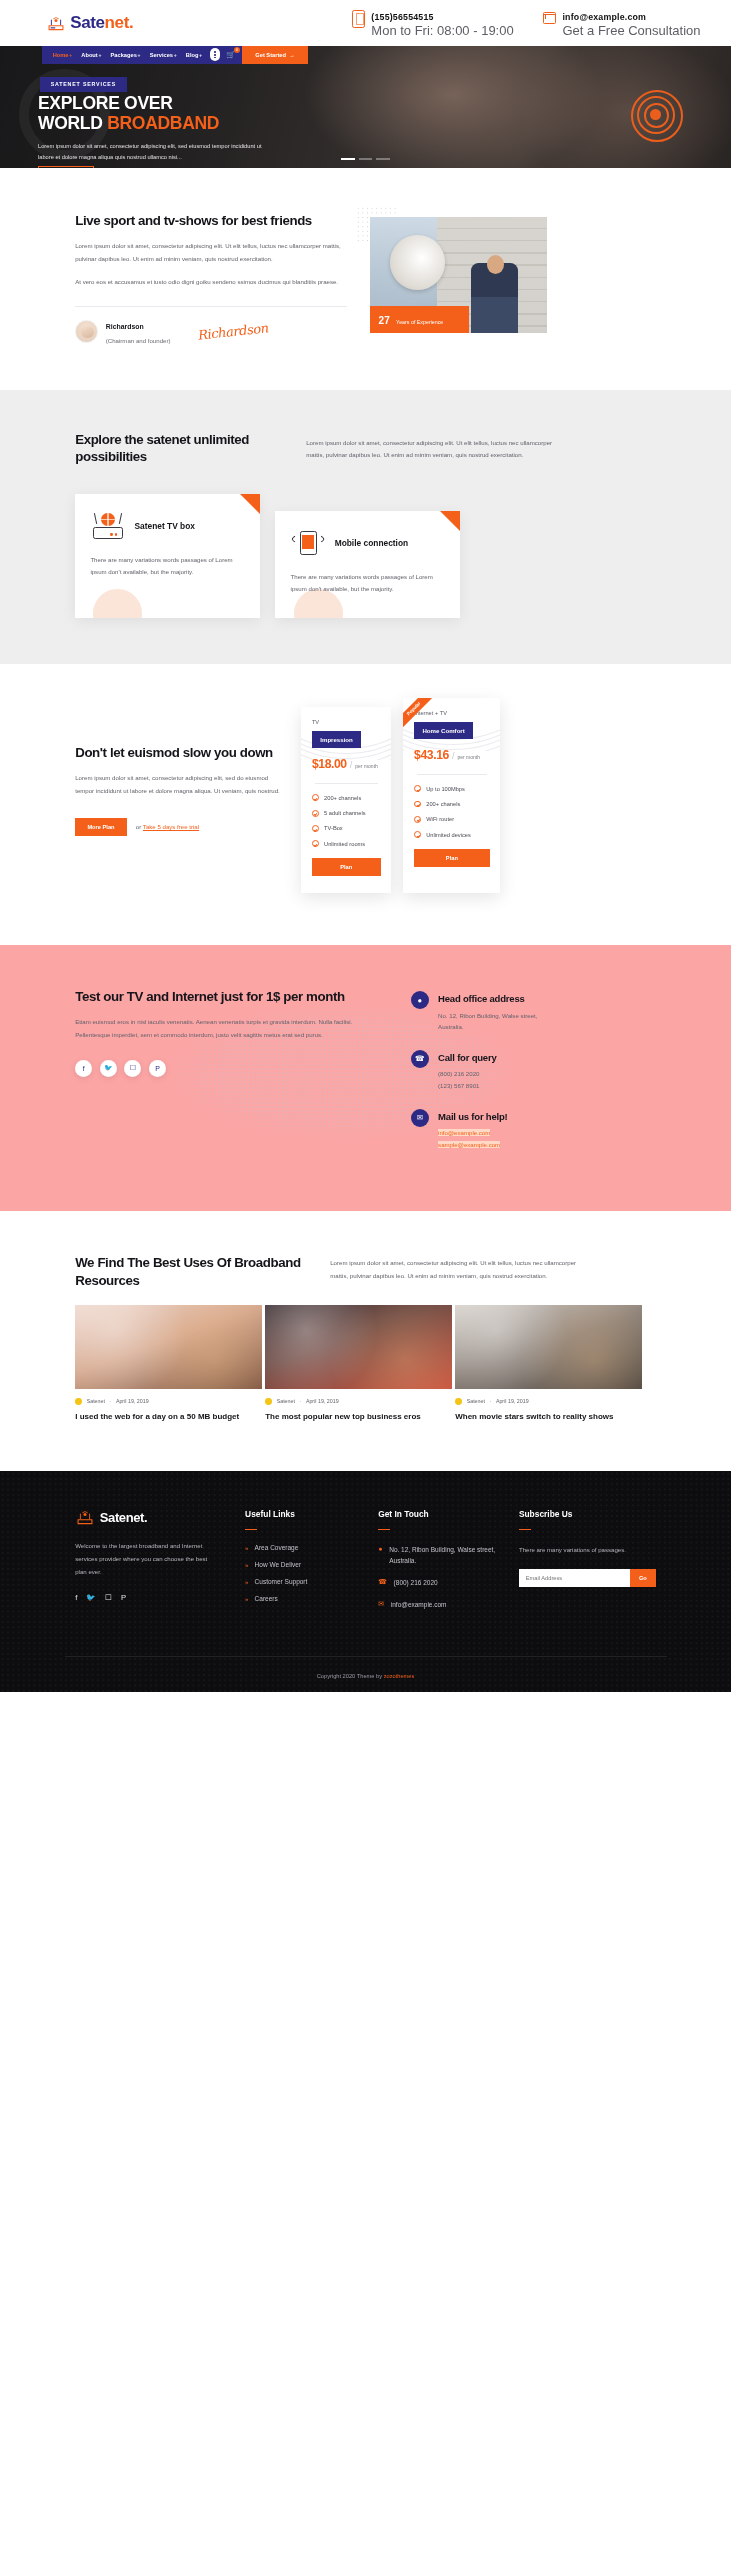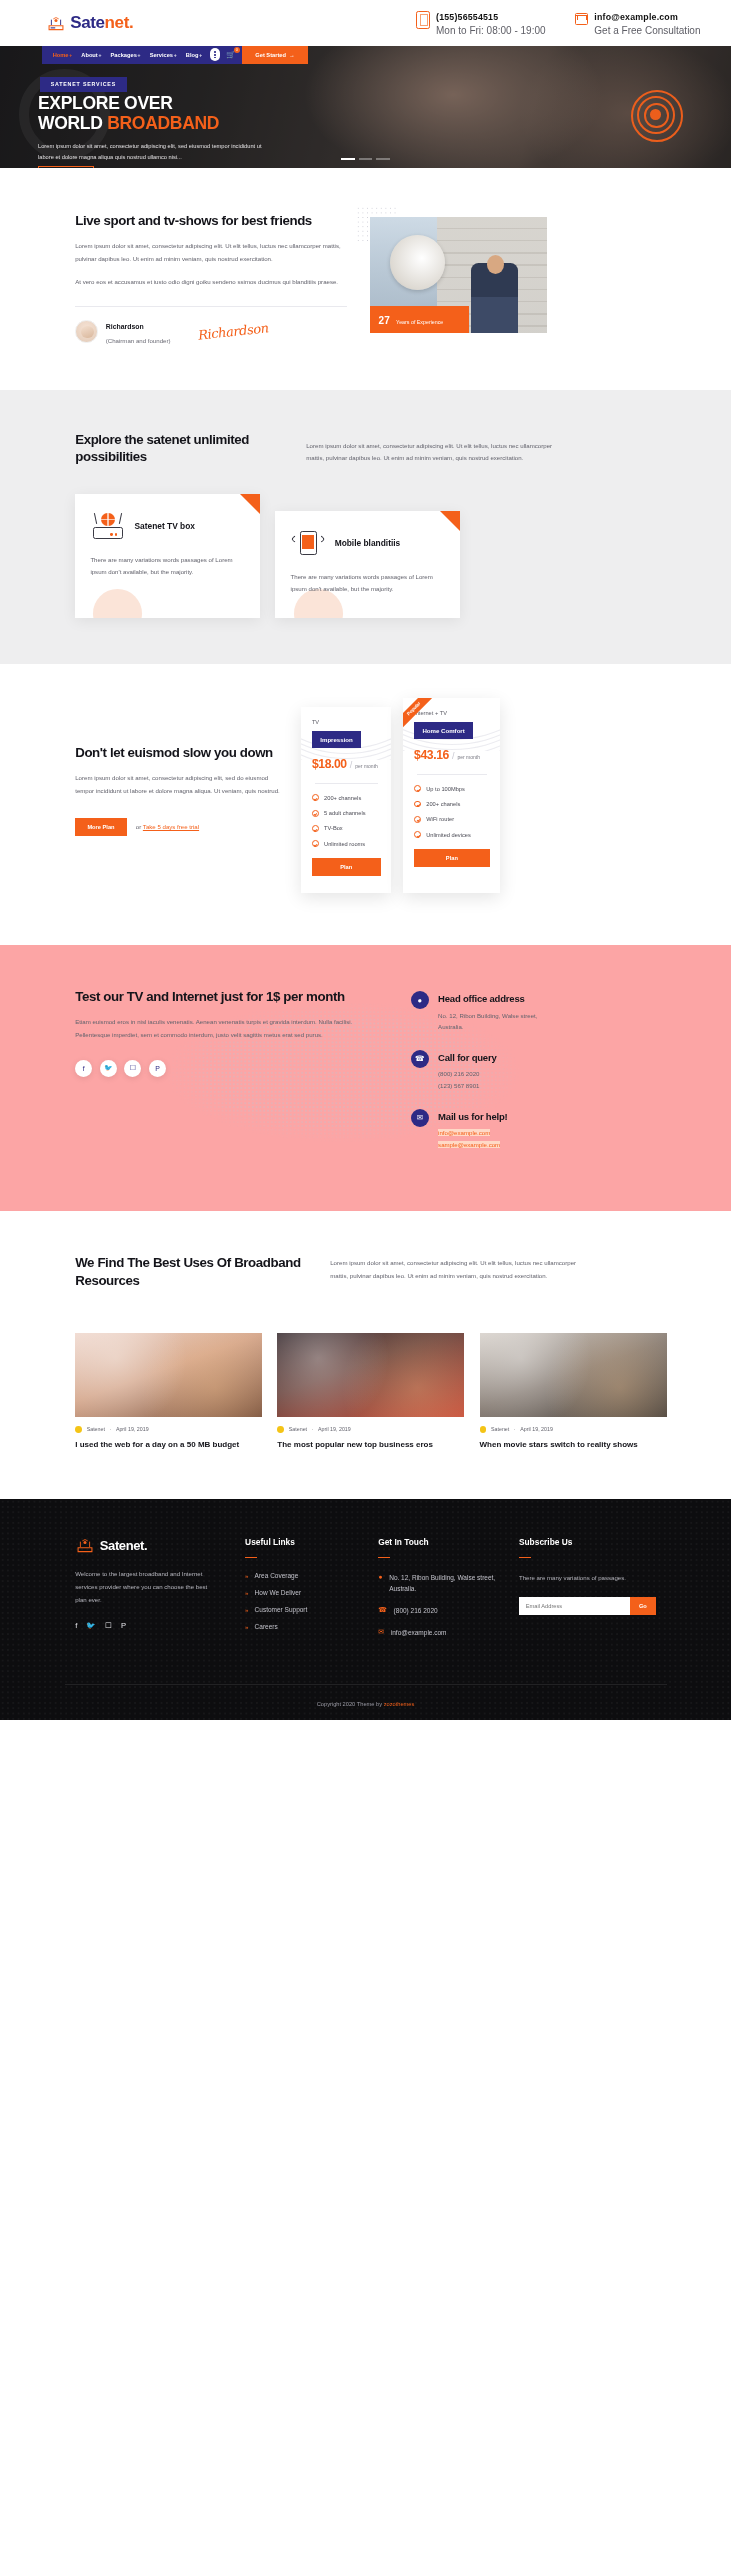--- a/index.html
+++ b/index.html
@@ -24,21 +24,21 @@
   .topbar-spacer { flex:1; }
   .tb-item { display:flex; align-items:flex-start; gap:6.1px; margin-left:29px; }
   .tb-ico { width:13.7px; height:18.3px; border:1.1px solid #f4601a; border-radius:2.3px; flex:none; position:relative; margin-top:1.5px; }
   .tb-ico.mail { height:12.2px; border-radius:1.5px; margin-top:3.8px; }
   .tb-ico.mail:before { content:""; position:absolute; left:0.8px; top:0.8px; right:0.8px; height:6.1px;
     border-top:0.9px solid #f4601a; transform:skewY(0deg); }
   .tb-ico.mail:after { content:""; position:absolute; left:1.5px; top:0.8px; width:8.4px; height:5.3px;
     border-left:0.9px solid #f4601a; border-right:0.9px solid #f4601a; transform:rotate(0deg); }
   .tb-ico.phone:before { content:""; position:absolute; left:3px; top:2.3px; width:6.1px; height:10px; border:0.8px solid #f8a070; }
   .tb-l1 { font-size:8.8px; font-weight:bold; color:#111; letter-spacing:0.2px; }
-  .tb-l2 { font-size:10px; color:#5d5d65; margin-top:10px; }
+  .tb-l2 { font-size:13px; color:#5d5d65; margin-top:10px; }
 
   
   .hero { height:122px; position:relative; overflow:hidden; background:#2b2b2e; }
   .hero-bg { position:absolute; inset:0;
     background:
       radial-gradient(ellipse 213px 122px at 62% 40%, rgba(208,170,150,.85), rgba(60,48,44,0) 70%),
       radial-gradient(ellipse 152px 107px at 86% 55%, rgba(190,150,130,.55), rgba(40,34,32,0) 72%),
       linear-gradient(105deg,#1d1c1f 0%, #2f2c2c 28%, #4a423f 52%, #6a5a52 72%, #3a3330 100%);
   }
   .hero-bg:after { content:""; position:absolute; inset:0; background:rgba(20,18,20,.42); }
@@ -116,21 +116,21 @@
   .ls-photo .person { position:absolute; right:29px; bottom:0; width:47px; height:70px; border-radius:7.6px 7.6px 0 0;
      background:linear-gradient(180deg,#2f3a52 0 48%, #3d4a66 48% 100%); }
   .ls-photo .head { position:absolute; right:43px; bottom:59px; width:17px; height:18.3px; border-radius:50%;
      background:#d8a882; }
   .exp-badge { position:absolute; left:0; bottom:-0.8px; background:#f4601a; color:#fff; padding:6.9px 9.1px; width:99px; }
   .exp-num { font-size:10px; font-weight:bold; display:inline; }
   .exp-lbl { font-size:5.3px; display:inline; margin-left:3px; }
 
   
   .explore { background:#eeeeef; padding:41px 0 46px; }
-  .ex-head { display:flex; gap:18px; align-items:flex-end; padding-left:10.7px; }
+  .ex-head { display:flex; gap:18px; align-items:center; padding-left:10.7px; }
   .ex-head .h2 { width:213px; }
   .ex-head .p { width:251px; margin-top:3px; }
   .cards { display:flex; gap:15.2px; margin-top:29px; padding-left:10.7px; }
   .card { width:185px; background:#fff; padding:17px 15.2px 23px; position:relative; overflow:hidden;
     box-shadow:0 3px 13.7px rgba(0,0,0,.07); }
   .card.mid { margin-top:17px; }
   .card-corner { position:absolute; right:0; top:0; width:0; height:0;
     border-top:20px solid #f4601a; border-left:20px solid transparent; }
   .card-blob { position:absolute; left:18.3px; bottom:-20px; width:49px; height:49px; border-radius:50%;
     background:#fbe4d8; }
@@ -219,21 +219,21 @@
     display:flex; align-items:center; justify-content:center; color:#fff; font-size:7.6px; }
   .ci-t { font-size:9.5px; font-weight:bold; color:#14141a; letter-spacing:-0.2px; }
   .ci-l { font-size:6.1px; color:#62626c; line-height:1.9; margin-top:4.6px; }
   .ci-l a { color:#f4601a; background:#ffd9c6; text-decoration:none; }
 
   
   .blog { background:#fff; padding:43px 0 49px; }
   .bl-head { display:flex; gap:26px; align-items:flex-start; padding-left:10.7px; }
   .bl-head .h2 { width:229px; }
   .bl-head .p { width:251px; margin-top:3px; }
-  .posts { display:flex; gap:13px; margin-top:44px; padding-left:10.7px;justify-content:space-between; }
+  .posts { display:flex; gap:3px; margin-top:16px; padding-left:10.7px; }
   .post { width:187px; }
   .post-img { width:100%; height:84px; position:relative; overflow:hidden; }
   .post-img.p1 { background:linear-gradient(160deg,#f0d9cf,#d6a98f 45%,#7a5440); }
   .post-img.p2 { background:linear-gradient(160deg,#3b2f33,#6e4a44 40%,#c8503c); }
   .post-img.p3 { background:linear-gradient(160deg,#d8d2cc,#8a8078 50%,#4a443f); }
   .post-img .blur { position:absolute; inset:0;
     background:radial-gradient(circle at 22% 30%, rgba(255,255,255,.35), transparent 45%),
                radial-gradient(circle at 75% 65%, rgba(255,200,140,.30), transparent 50%); }
   .post-meta { display:flex; align-items:center; gap:4.6px; margin-top:9.1px; }
   .meta-dot { width:6.9px; height:6.9px; border-radius:50%; background:#f4c416; }
@@ -420,21 +420,21 @@
         <div class="card mid">
           <span class="card-corner"></span>
           <span class="card-blob"></span>
           <div class="card-top">
             <span class="card-ico ic-mobile">
               <span class="ph"></span>
                 <span class="scr"></span>
                 <i class="w a"></i>
                 <i class="w b"></i>
             </span>
-            <span class="card-title">Mobile blanditiis</span>
+            <span class="card-title">Mobile connection</span>
           </div>
           <p class="card-p">There are many variations words passages of Lorem ipsum don't available, but the majority.</p>
         </div>
       </div>
     </div>
   </section>
 
   <section class="pricing sec">
     <div class="container">
       <div class="pr-grid">

